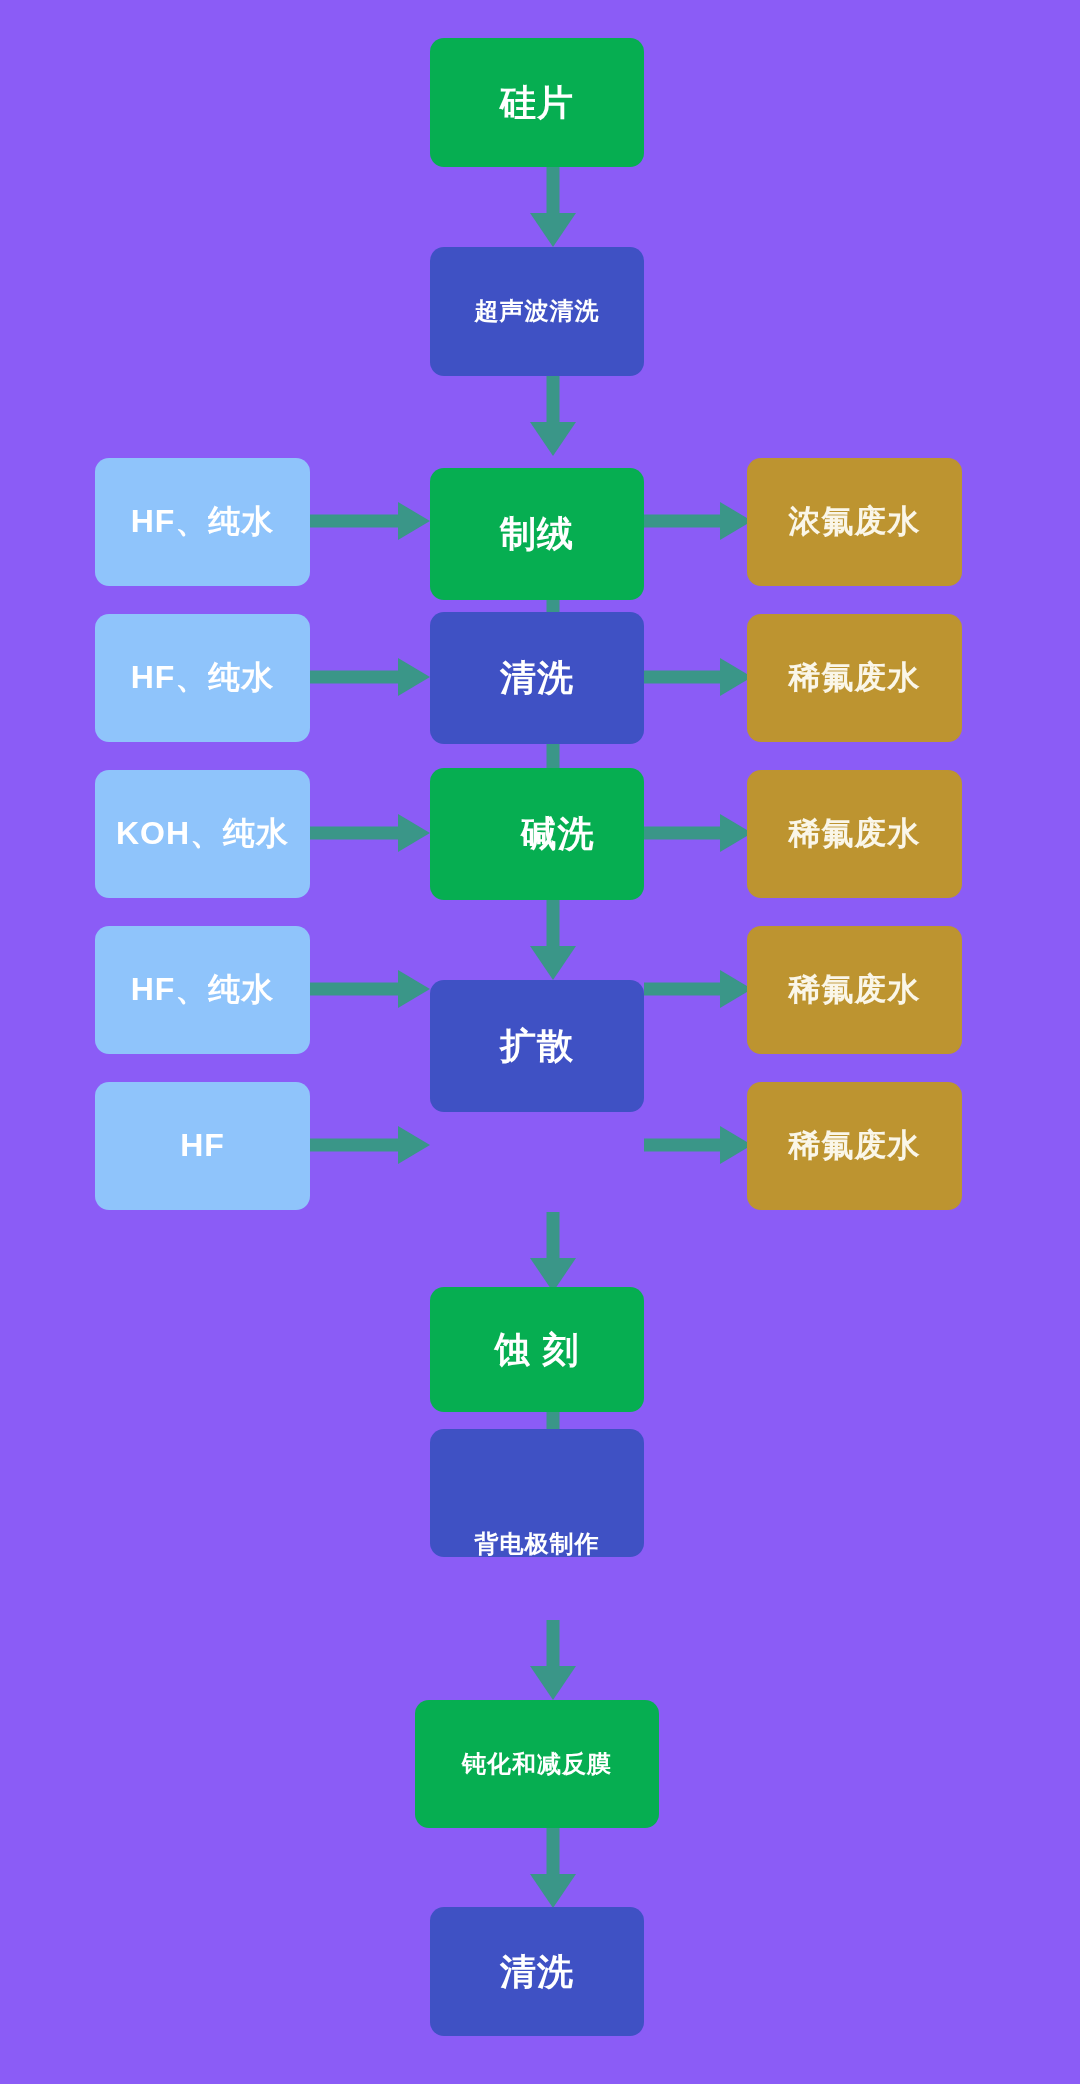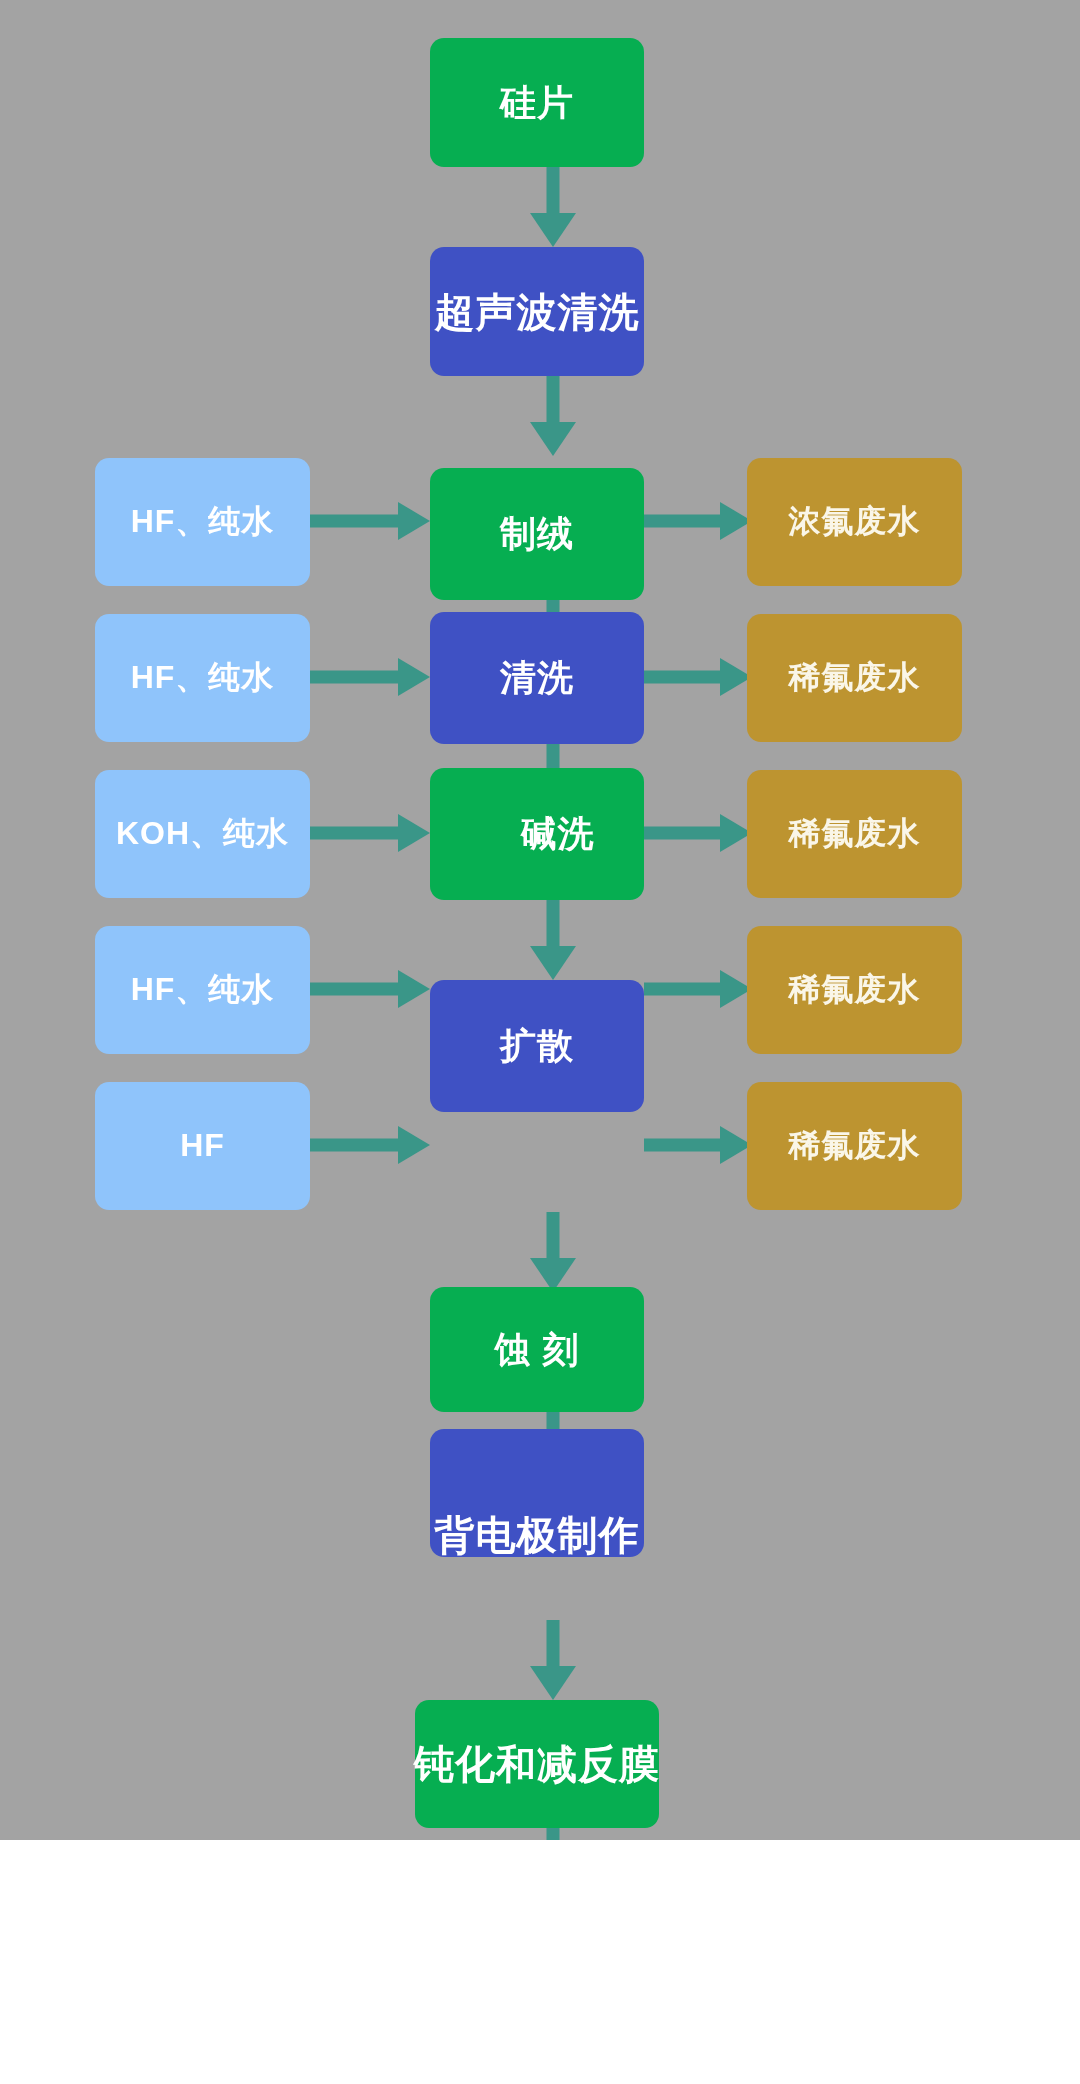--- a/index.html
+++ b/index.html
@@ -6,22 +6,22 @@
     margin: 0;
     padding: 0;
     background: #ffffff;
   }
   body {
     font-family: "Liberation Sans", "DejaVu Sans", sans-serif;
   }
   #canvas {
     position: relative;
     width: 1080px;
-    height: 1840px;
-    background: #a3a3a3;
+    height: 2084px;
+    background: #8b5cf6;
     overflow: hidden;
   }
   .node {
     position: absolute;
     box-sizing: border-box;
     display: flex;
     align-items: center;
     justify-content: center;
     border-radius: 14px;
     text-align: center;
@@ -98,21 +98,21 @@
     right: 0;
     top: 50%;
     transform: translateY(-50%);
     width: 0;
     height: 0;
     border-top: 19px solid transparent;
     border-bottom: 19px solid transparent;
     border-left: 32px solid #3A9688;
   }
   .fs-36 { font-size: 36px; }
-  .fs-34 { font-size: 40px; }
+  .fs-34 { font-size: 24px; }
   .fs-32 { font-size: 32px; }
 </style>
 </head>
 <body>
 
 <div id="canvas">
 
   <div class="arrow-v" style="left:530px; top:167px; width:46px; height:80px;">
     <div class="shaft" style="height:46px;"></div>
     <div class="head"></div>

